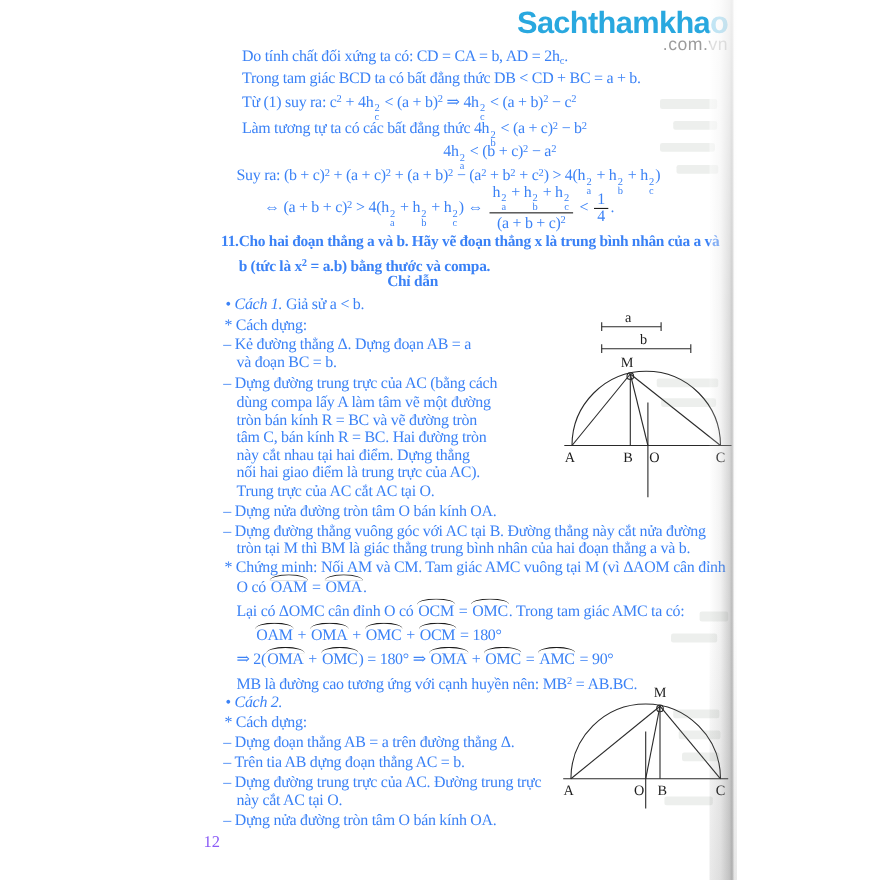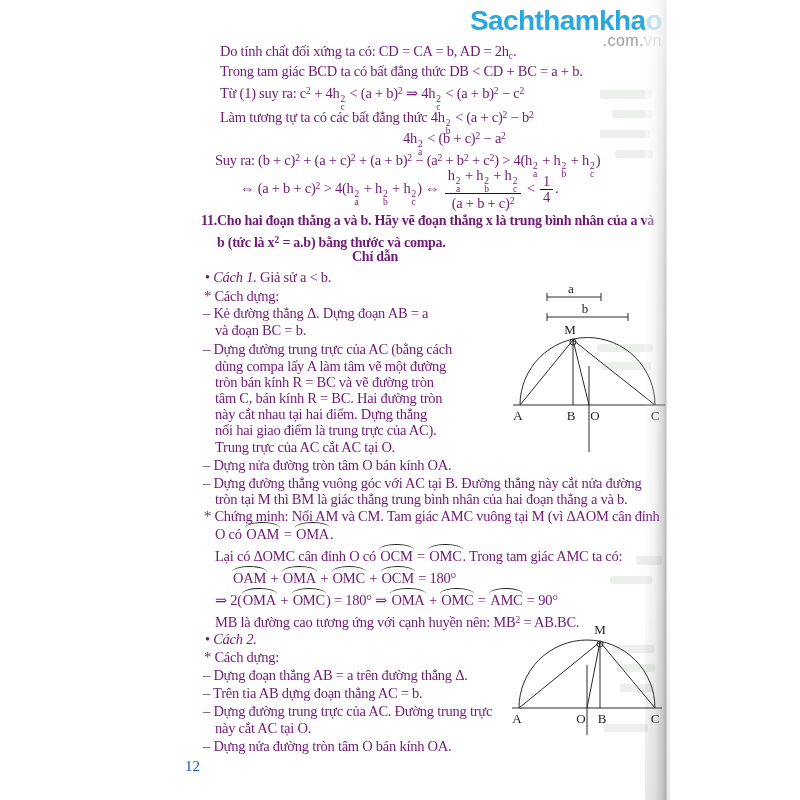--- a/index.html
+++ b/index.html
@@ -8,38 +8,38 @@
 
   
   #watermark{position:absolute;top:7px;right:138px;text-align:right;}
   .wm-title{font-family:"Liberation Sans","DejaVu Sans",sans-serif;font-weight:bold;
             font-size:28px;letter-spacing:-0.6px;line-height:28px;}
   .wm-domain{font-family:"Liberation Sans","DejaVu Sans",sans-serif;font-size:16px;
              letter-spacing:0.5px;line-height:16px;margin-top:-2px;}
 
   
   .tl{position:absolute;font-family:"Liberation Serif","DejaVu Serif",serif;
-      font-size:14.5px;letter-spacing:-0.25px;color:#701a75;white-space:nowrap;line-height:18px;}
+      font-size:14.5px;letter-spacing:-0.25px;color:#3b82f6;white-space:nowrap;line-height:18px;}
   .tl.b{font-weight:bold;font-size:14px;}
   .tl.bi{font-weight:bold;font-size:14px;}
   .tl sup{font-size:9.5px;vertical-align:4px;letter-spacing:0;}
   .tl sub{font-size:9.5px;vertical-align:-3px;letter-spacing:0;}
   .ss{display:inline-flex;flex-direction:column;font-size:9.5px;line-height:8px;
       vertical-align:-4px;letter-spacing:0;margin:0 1px;}
   .hat{position:relative;display:inline-block;padding:0 1px;}
   .hat::before{content:"";position:absolute;top:-3px;left:0;right:0;height:5px;
       border-top:1.3px solid #1c1c1c;border-radius:50% 50% 0 0/100% 100% 0 0;}
   .frac{display:inline-flex;flex-direction:column;align-items:center;vertical-align:middle;
       line-height:15px;margin:0 2px;text-align:center;}
   .frac .fnum{border-bottom:1px solid #1c1c1c;padding:0 3px 0px;}
   .frac .fden{padding:0 3px;}
 
   
   #page-number{position:absolute;left:185px;top:758px;font-family:"Liberation Serif","DejaVu Serif",serif;
-      font-size:15px;color:#1d4ed8;}
+      font-size:15px;color:#8b5cf6;}
 
   
   .diagram{position:absolute;}
   .diagram text{font-family:"Liberation Serif","DejaVu Serif",serif;font-size:13px;fill:#1c1c1c;}
 
   
   #edge-shadow{position:absolute;left:645px;top:0;width:25px;height:800px;pointer-events:none;
       background:linear-gradient(90deg,rgba(120,120,120,0) 0%,rgba(120,120,120,0.10) 40%,
                  rgba(105,105,105,0.30) 72%,rgba(90,90,90,0.42) 82%,rgba(200,200,200,0.08) 90%,
                  rgba(255,255,255,0) 100%);}

